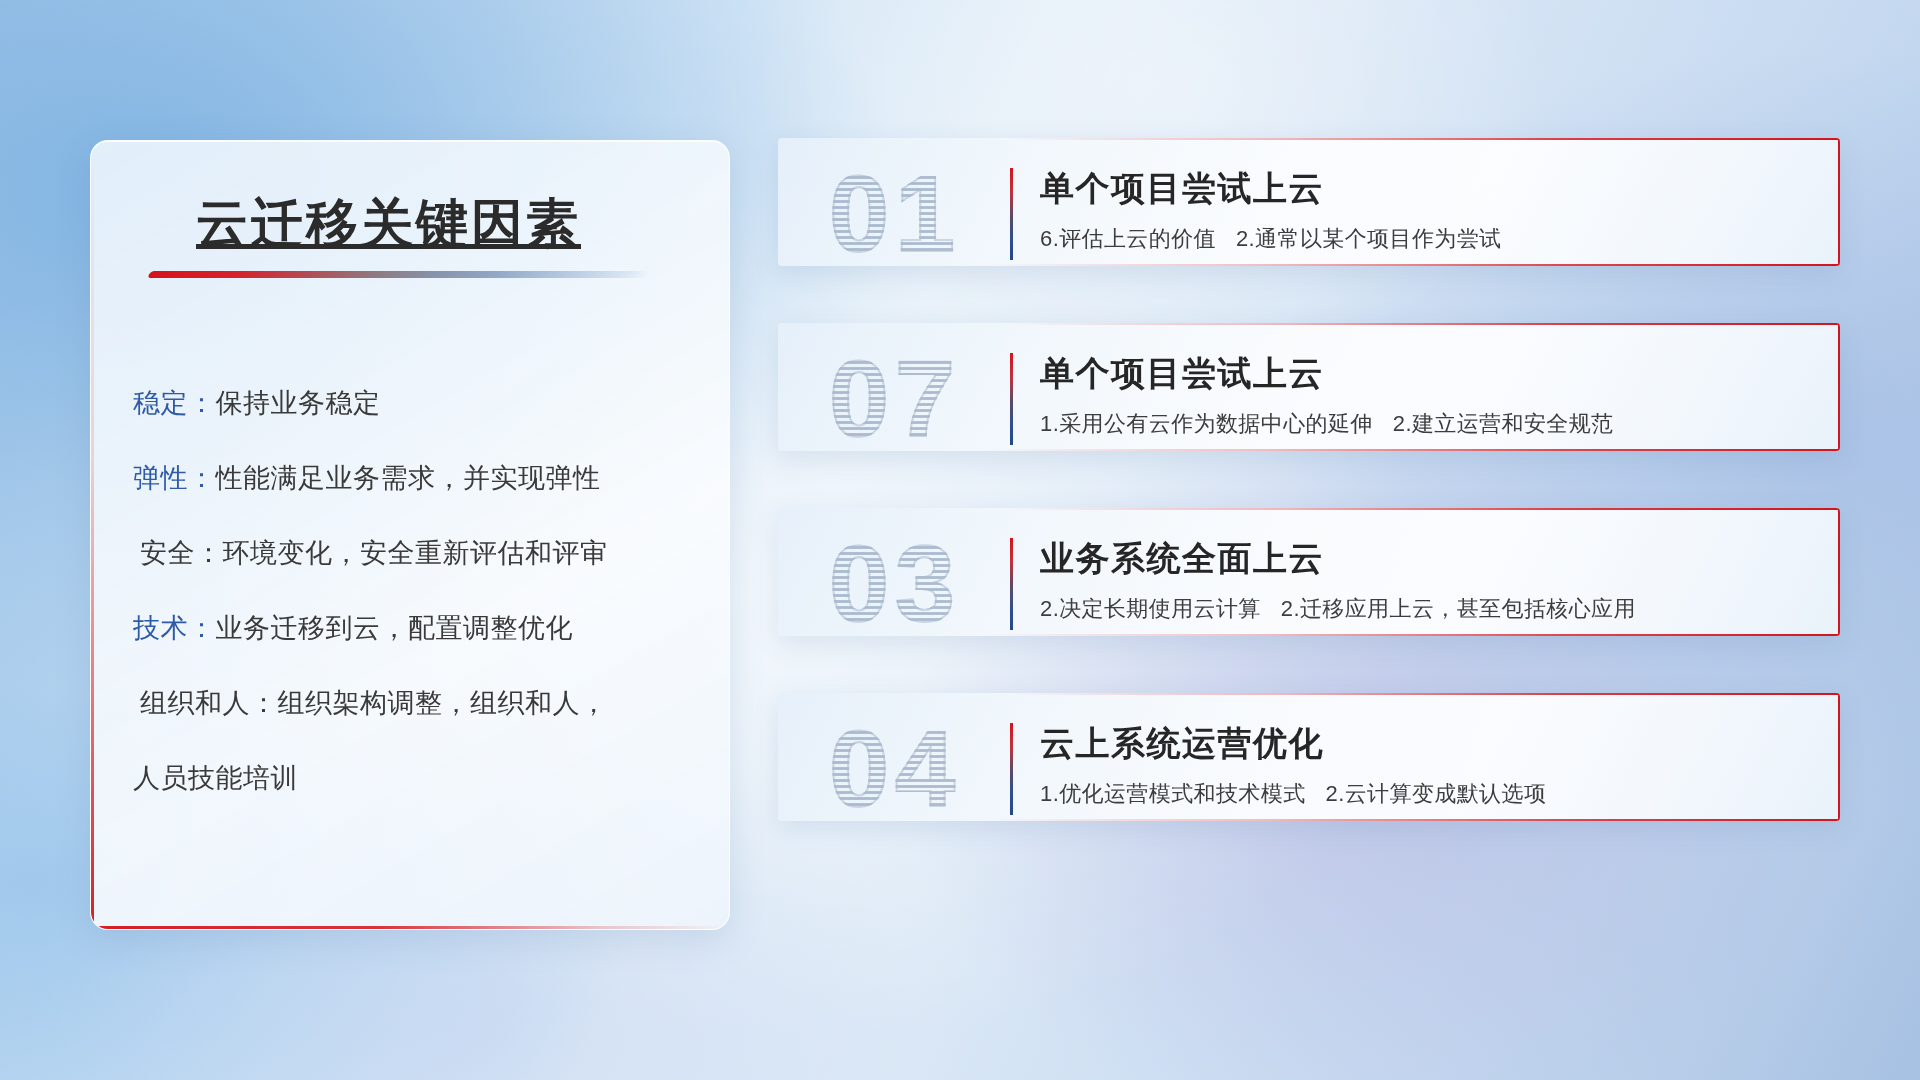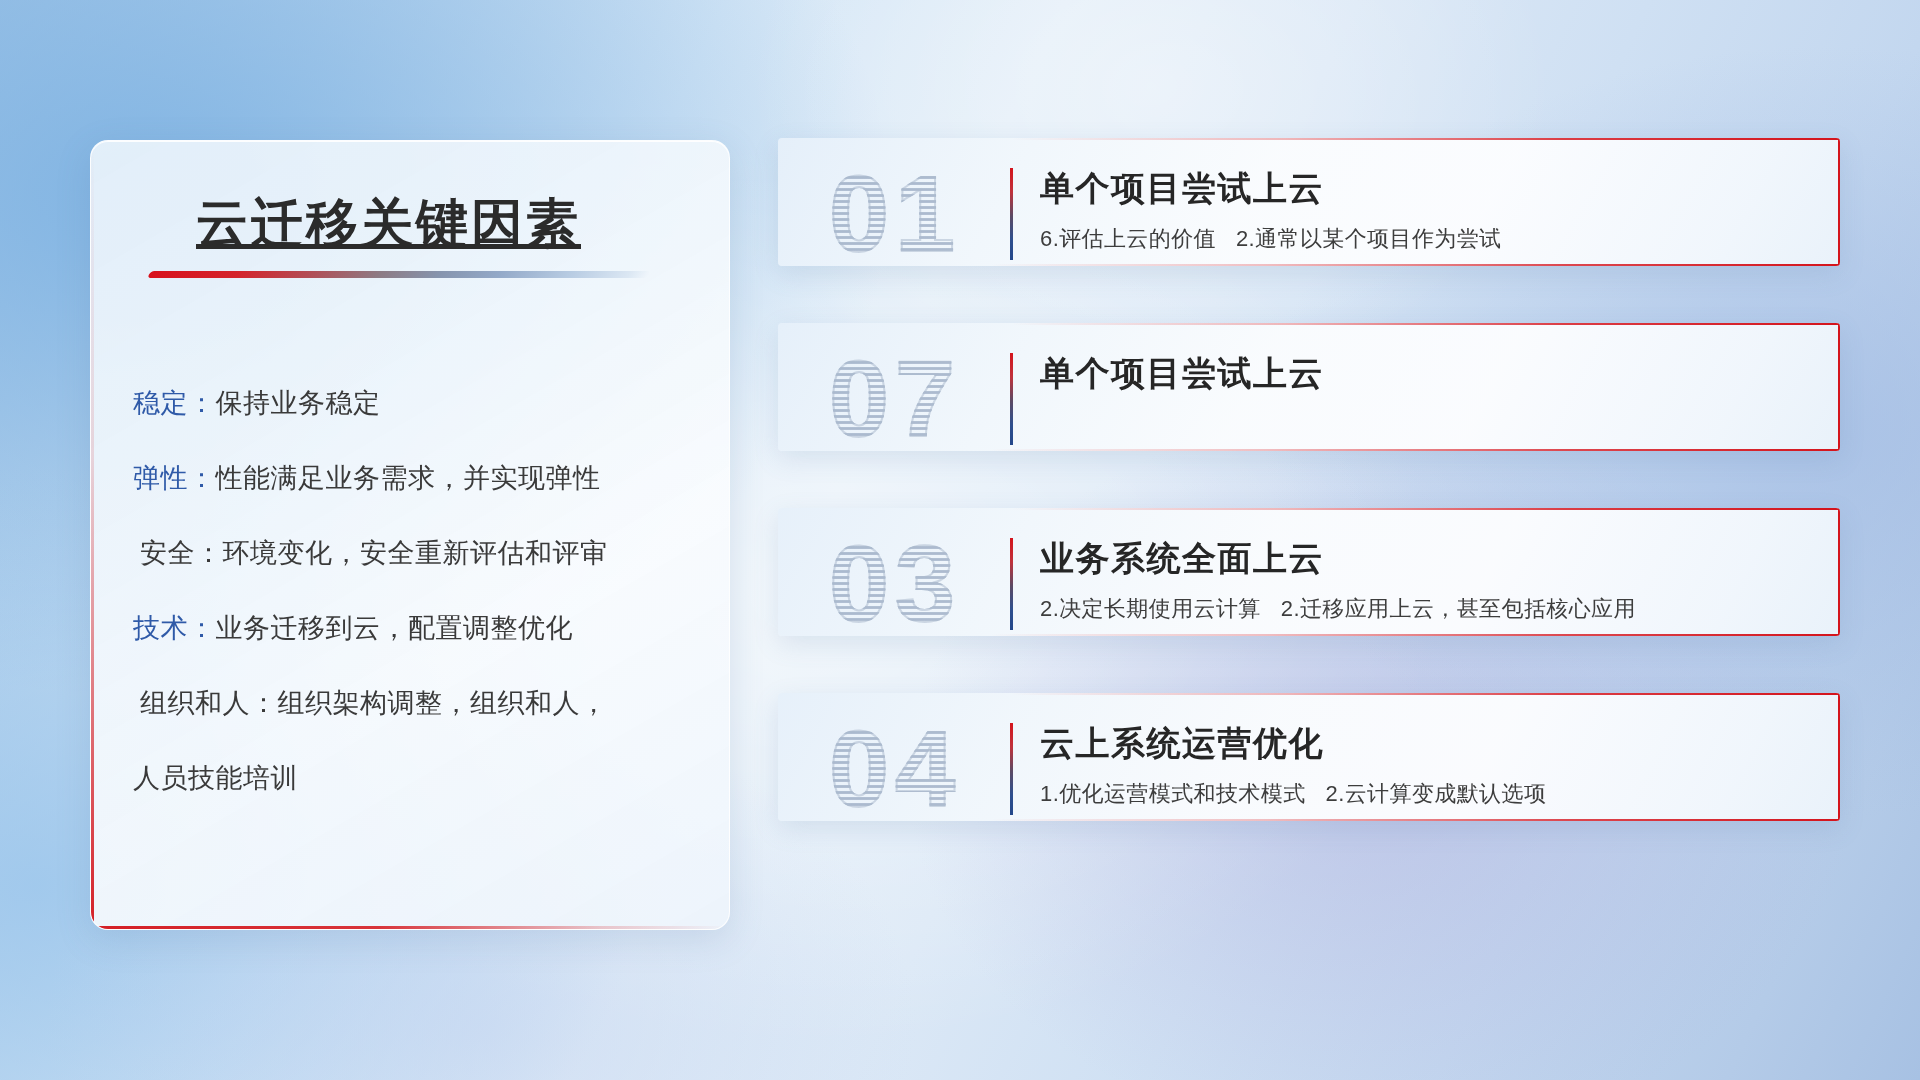--- a/index.html
+++ b/index.html
@@ -287,20 +287,23 @@
     </article>
 
     <article class="card">
       <div class="edge-top"></div>
       <div class="edge-bot"></div>
       <div class="edge-right"></div>
       <div class="card-num"><span>07</span></div>
       <div class="card-div"></div>
       <div class="card-body">
         <h2 class="card-title">单个项目尝试上云</h2>
+        <p class="card-desc">
+          <span>1.采用公有云作为数据中心的延伸</span><span class="gap"></span><span>2.建立运营和安全规范</span>
+        </p>
       </div>
     </article>
 
     <article class="card">
       <div class="edge-top"></div>
       <div class="edge-bot"></div>
       <div class="edge-right"></div>
       <div class="card-num"><span>03</span></div>
       <div class="card-div"></div>
       <div class="card-body">

